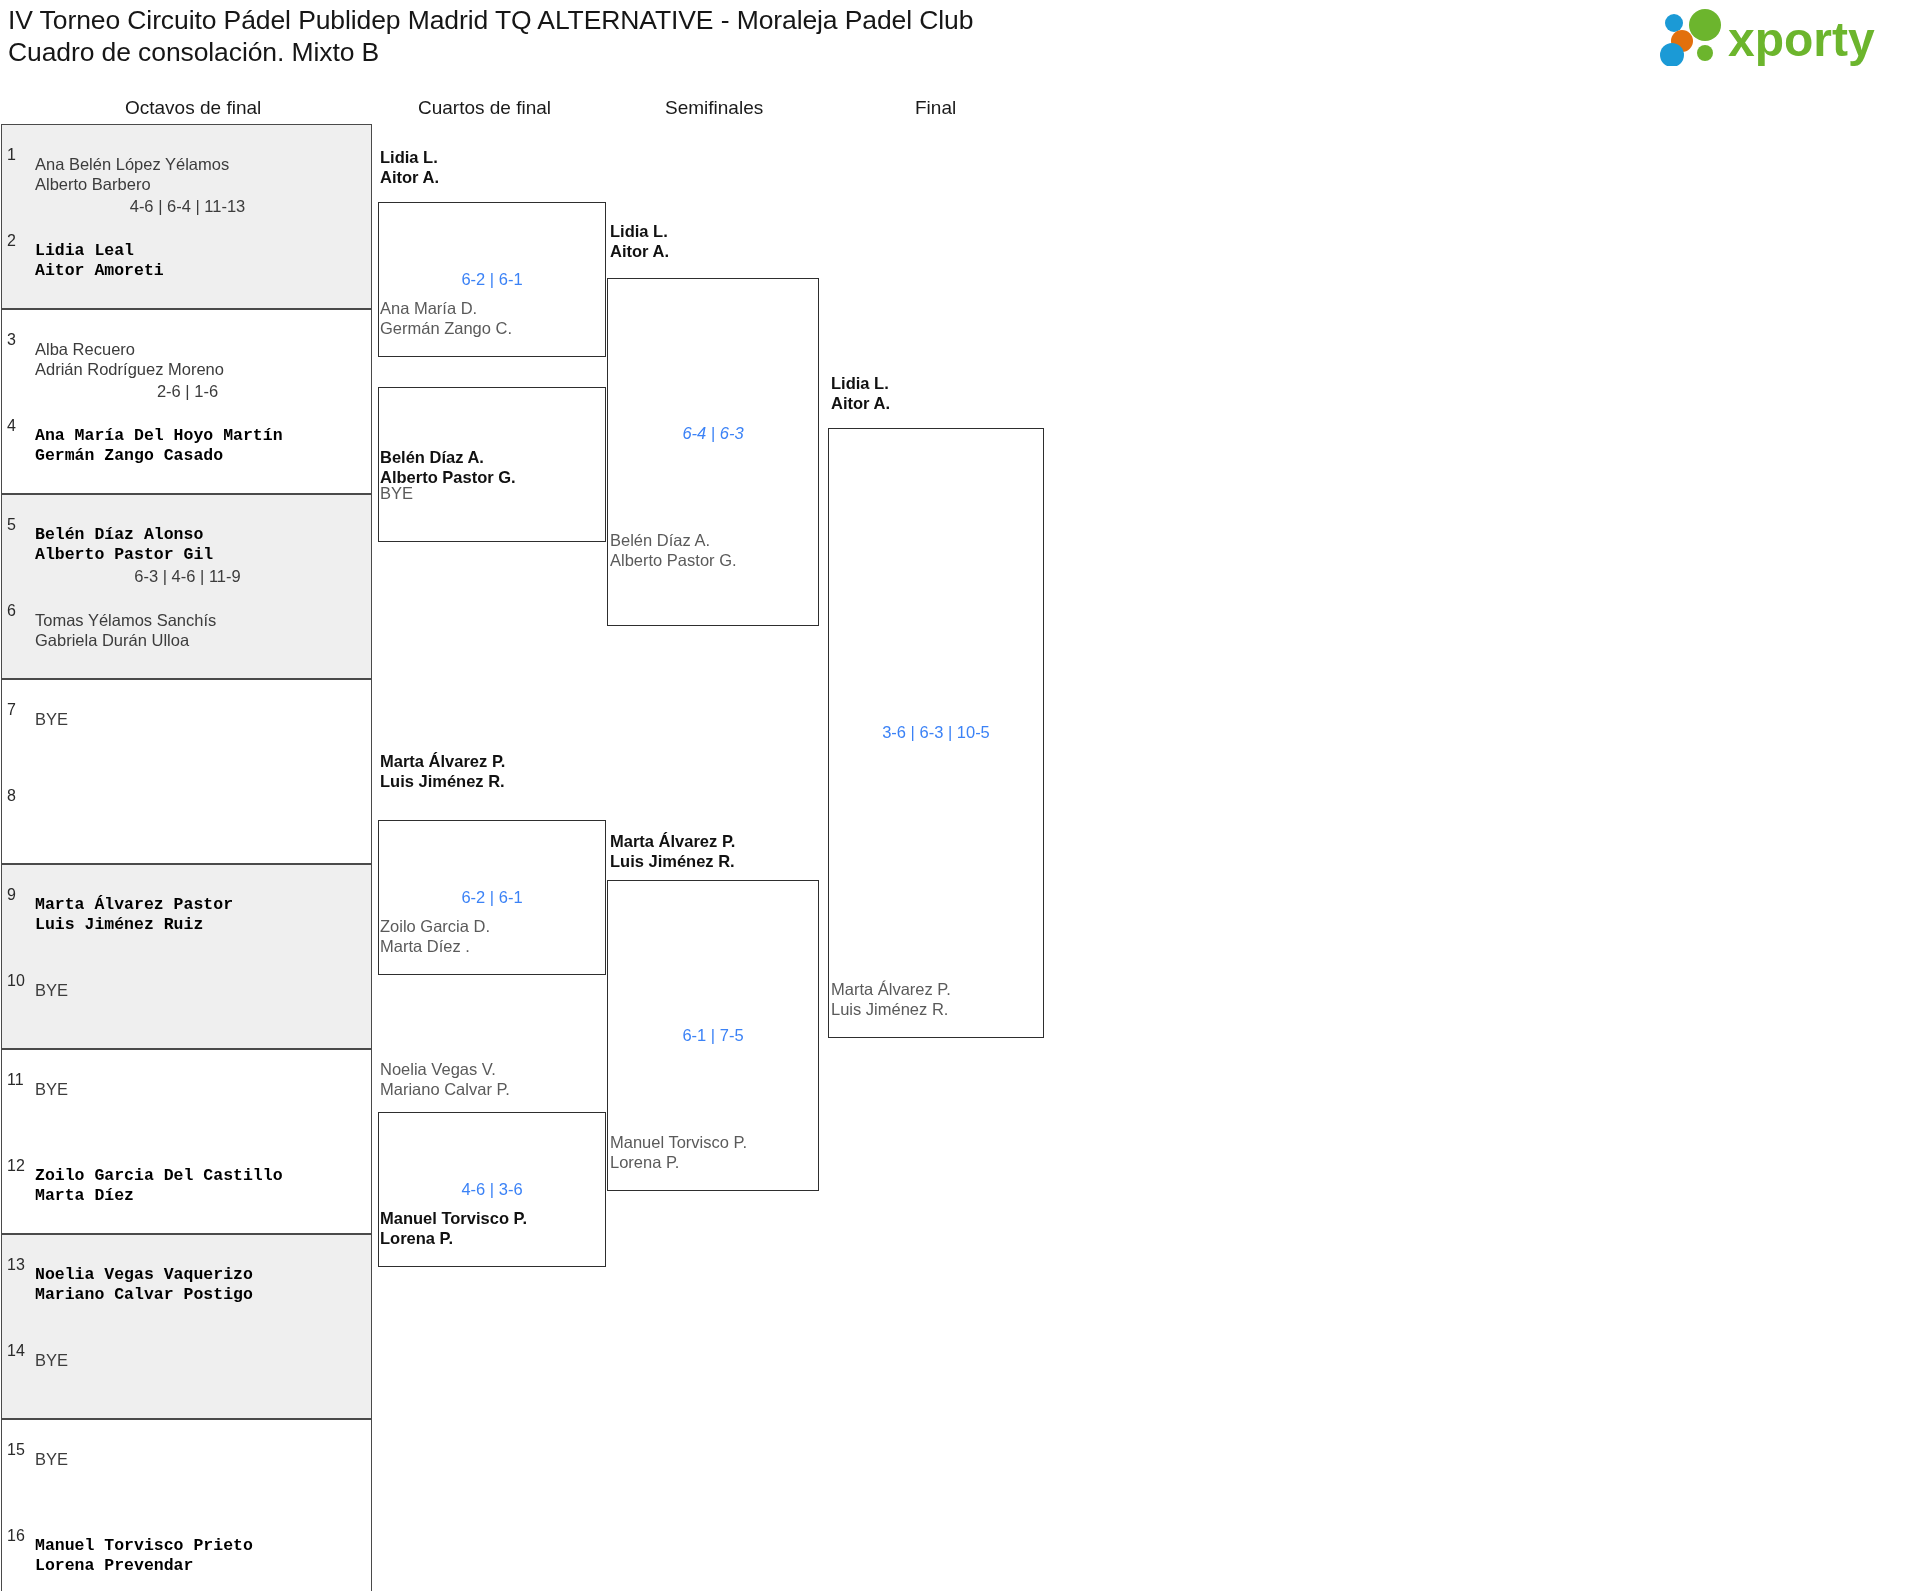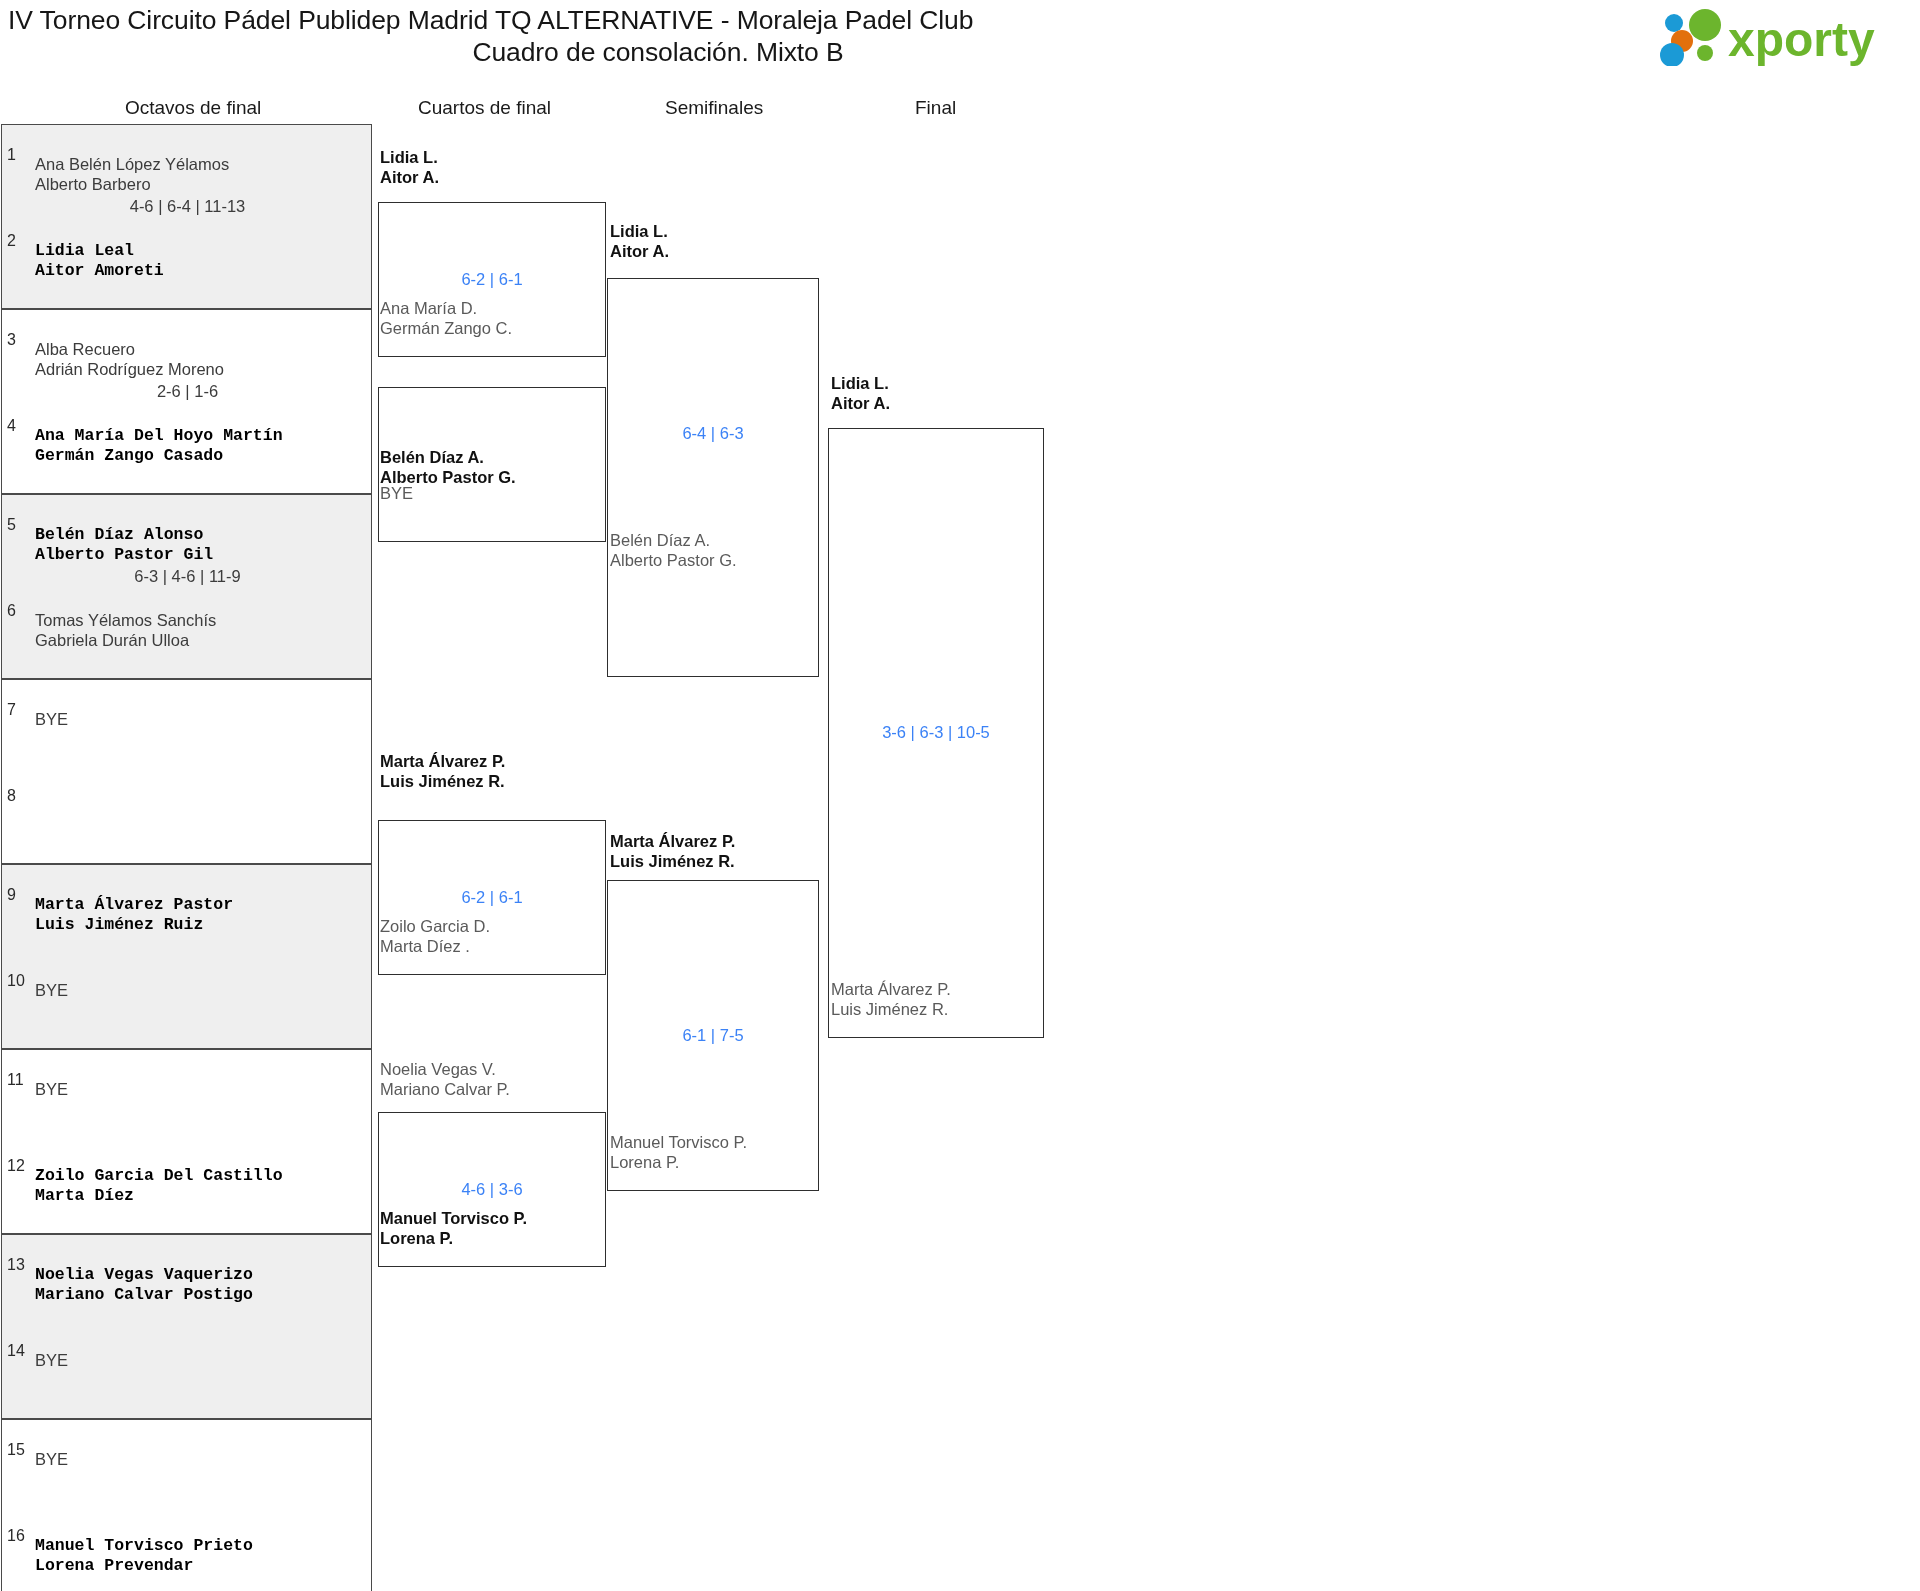--- a/index.html
+++ b/index.html
@@ -12,21 +12,21 @@
     position:relative;
     overflow:hidden;
   }
 
   
   #header-title {
     position:absolute; left:8px; top:4px; width:1300px;
     font-size:26.5px; line-height:32px; font-weight:400; color:#161616;
     letter-spacing:-0.1px;
   }
-  #header-title .line2 { display:block;text-align:center; }
+  #header-title .line2 { display:block; }
 
   
   #logo {
     position:absolute; right:18px; top:8px;
     width:250px; height:58px;
   }
   #logo svg { display:block; }
 
   
   .round-header {
@@ -243,21 +243,21 @@
       <div class="score" style="top: 66.5px; text-align: center;">4-6 | 3-6</div>
     </div>
     <div class="entrant win" style="left: 380px; top: 1209px;">
       <span class="nm">Manuel Torvisco P.</span>
       <span class="nm">Lorena P.</span>
     </div>
     <div class="entrant win" style="left: 610px; top: 222px;">
       <span class="nm">Lidia L.</span>
       <span class="nm">Aitor A.</span>
     </div>
-    <div class="mbox" style="left: 607px; top: 278px; width: 212px; height: 399px;">
+    <div class="mbox" style="left: 607px; top: 278px; width: 212px; height: 348px; font-style: italic;">
       <div class="score" style="top: 144.5px;">6-4 | 6-3</div>
     </div>
     <div class="entrant" style="left: 610px; top: 531px;">
       <span class="nm">Belén Díaz A.</span>
       <span class="nm">Alberto Pastor G.</span>
     </div>
     <div class="entrant win" style="left: 610px; top: 832px;">
       <span class="nm">Marta Álvarez P.</span>
       <span class="nm">Luis Jiménez R.</span>
     </div>

